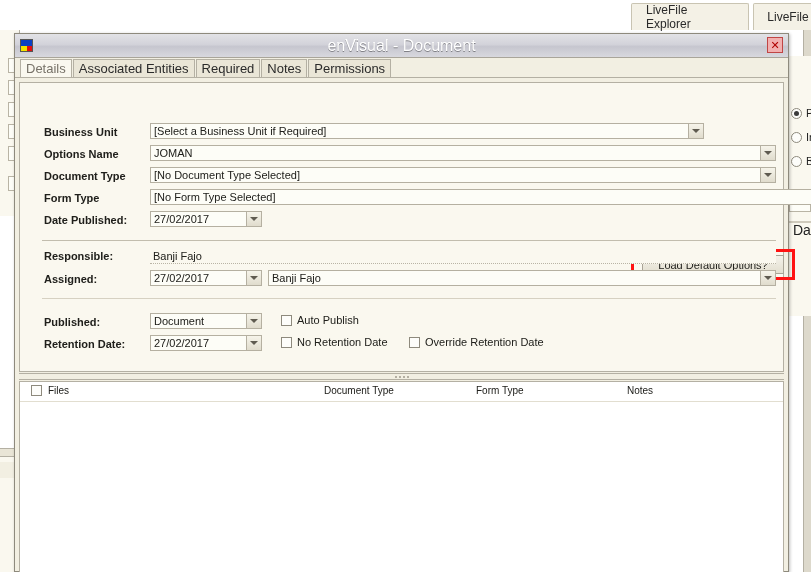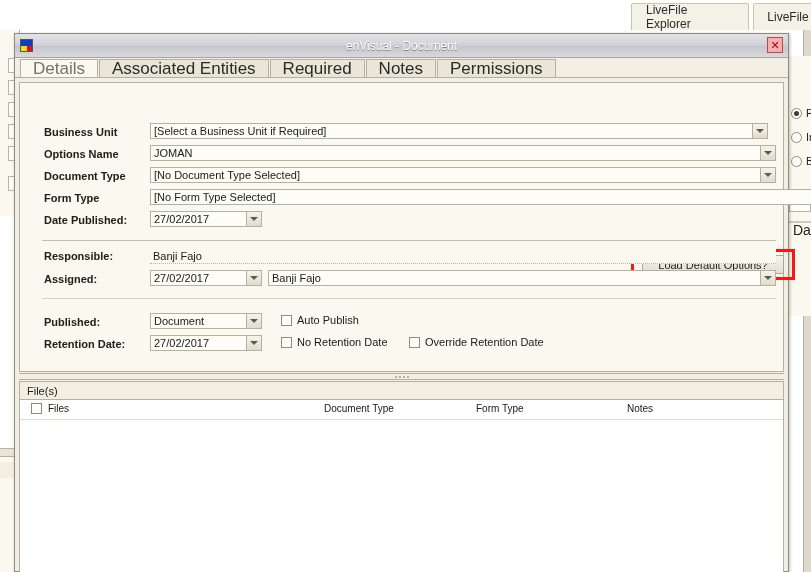--- a/index.html
+++ b/index.html
@@ -75,38 +75,38 @@
     display:flex;align-items:center;
   }
   .title-icon{
     width:13px;height:13px;margin-left:5px;position:relative;flex:none;
     background:#0a3fc4;border:1px solid #555;box-sizing:border-box;
   }
   .title-icon::before{content:"";position:absolute;left:0;bottom:0;width:50%;height:50%;background:#f2e300;}
   .title-icon::after{content:"";position:absolute;right:0;bottom:0;width:50%;height:50%;background:#e01010;}
   .title-text{
     position:absolute;left:0;right:0;text-align:center;
-    font-size:12px;color:#ffffff;text-shadow:0 1px 0 rgba(120,120,125,.9);
+    font-size:16px;color:#ffffff;text-shadow:0 1px 0 rgba(120,120,125,.9);
     pointer-events:none;
   }
   .close-btn{
     position:absolute;right:5px;top:3px;width:16px;height:16px;
     background:#f2b0b0;border:1px solid #c04545;box-sizing:border-box;
     display:flex;align-items:center;justify-content:center;
     color:#b00000;font-size:11px;font-weight:bold;line-height:1;
   }
   
   .dlg-tabstrip{
     position:relative;height:20px;background:#f2efe2;
     border-bottom:1px solid #b4b0a3;
     display:flex;align-items:flex-end;padding-left:5px;box-sizing:border-box;
   }
   .dlg-tab{
-    height:18px;line-height:17px;padding:0 12px;
-    font-size:17px;color:#2a2a2a;
+    height:18px;line-height:17px;padding:0 5px;
+    font-size:13px;color:#2a2a2a;
     background:#eae6d7;border:1px solid #b4b0a3;border-bottom:none;
     margin-right:1px;box-sizing:border-box;
   }
   .dlg-tab.active{background:#faf8ef;color:#777268;}
 
   .dlg-body{
     position:absolute;left:0;right:0;top:44px;bottom:0;
     background:#f2efe2;padding:4px;box-sizing:border-box;
   }
   
@@ -262,21 +262,21 @@
     <div class="dlg-tab">
       <span>Permissions</span>
     </div>
   </div>
 
   <div class="dlg-body">
 
     <div class="form-panel">
 
       <div class="frm-label" style="left:24px;top:43px">Business Unit</div>
-      <div class="frm-field" style="left:130px;top:40px;width:618px">
+      <div class="frm-field" style="left:130px;top:40px;width:554px">
         <span>[Select a Business Unit if Required]</span>
         <span class="combo-arrow">
             <i></i>
           </span>
       </div>
 
       <div class="frm-label" style="left:24px;top:65px">Options Name</div>
       <div class="frm-field" style="left:130px;top:62px;width:626px">
         <span>JOMAN</span>
         <span class="combo-arrow">
@@ -361,21 +361,20 @@
         <span class="cbox"></span>
         <span>Override Retention Date</span>
       </div>
     </div>
 
     <div class="splitter">
       <span class="grip"></span>
     </div>
 
     <div class="files-panel">
-      <div class="files-title">File(s)</div>
       <div class="files-header">
         <div class="fh-cell" style="left:11px">
           <span class="cbox"></span>
           <span>Files</span>
         </div>
         <div class="fh-cell" style="left:304px">
           <span>Document Type</span>
         </div>
         <div class="fh-cell" style="left:456px">
           <span>Form Type</span>

